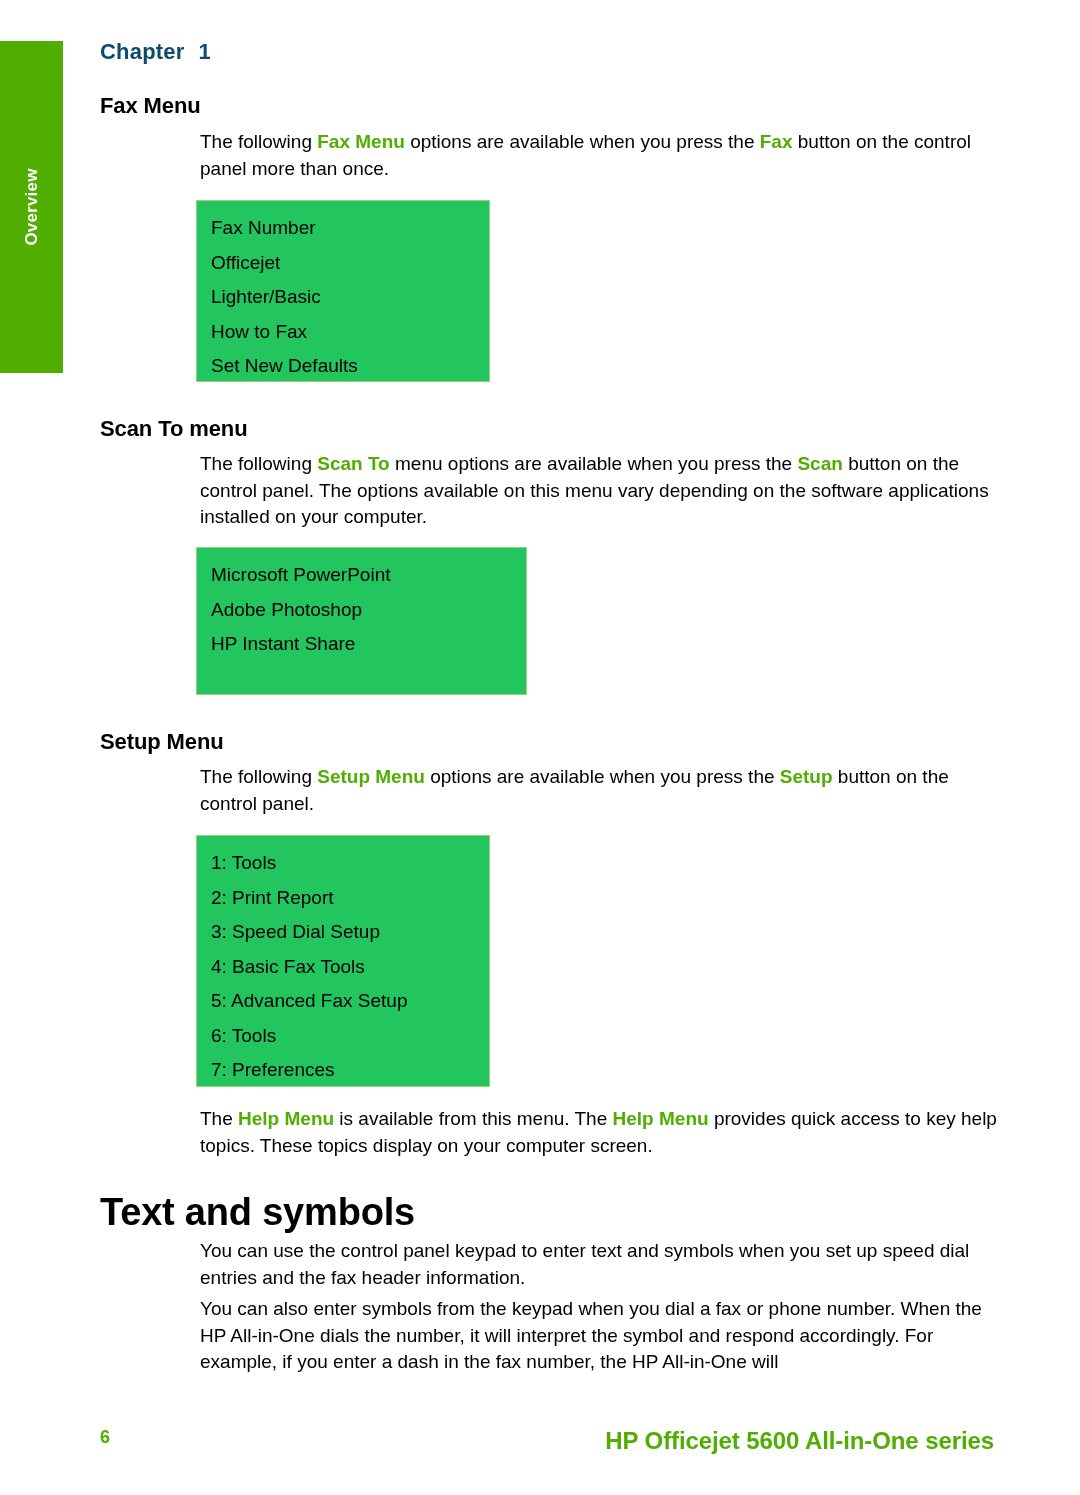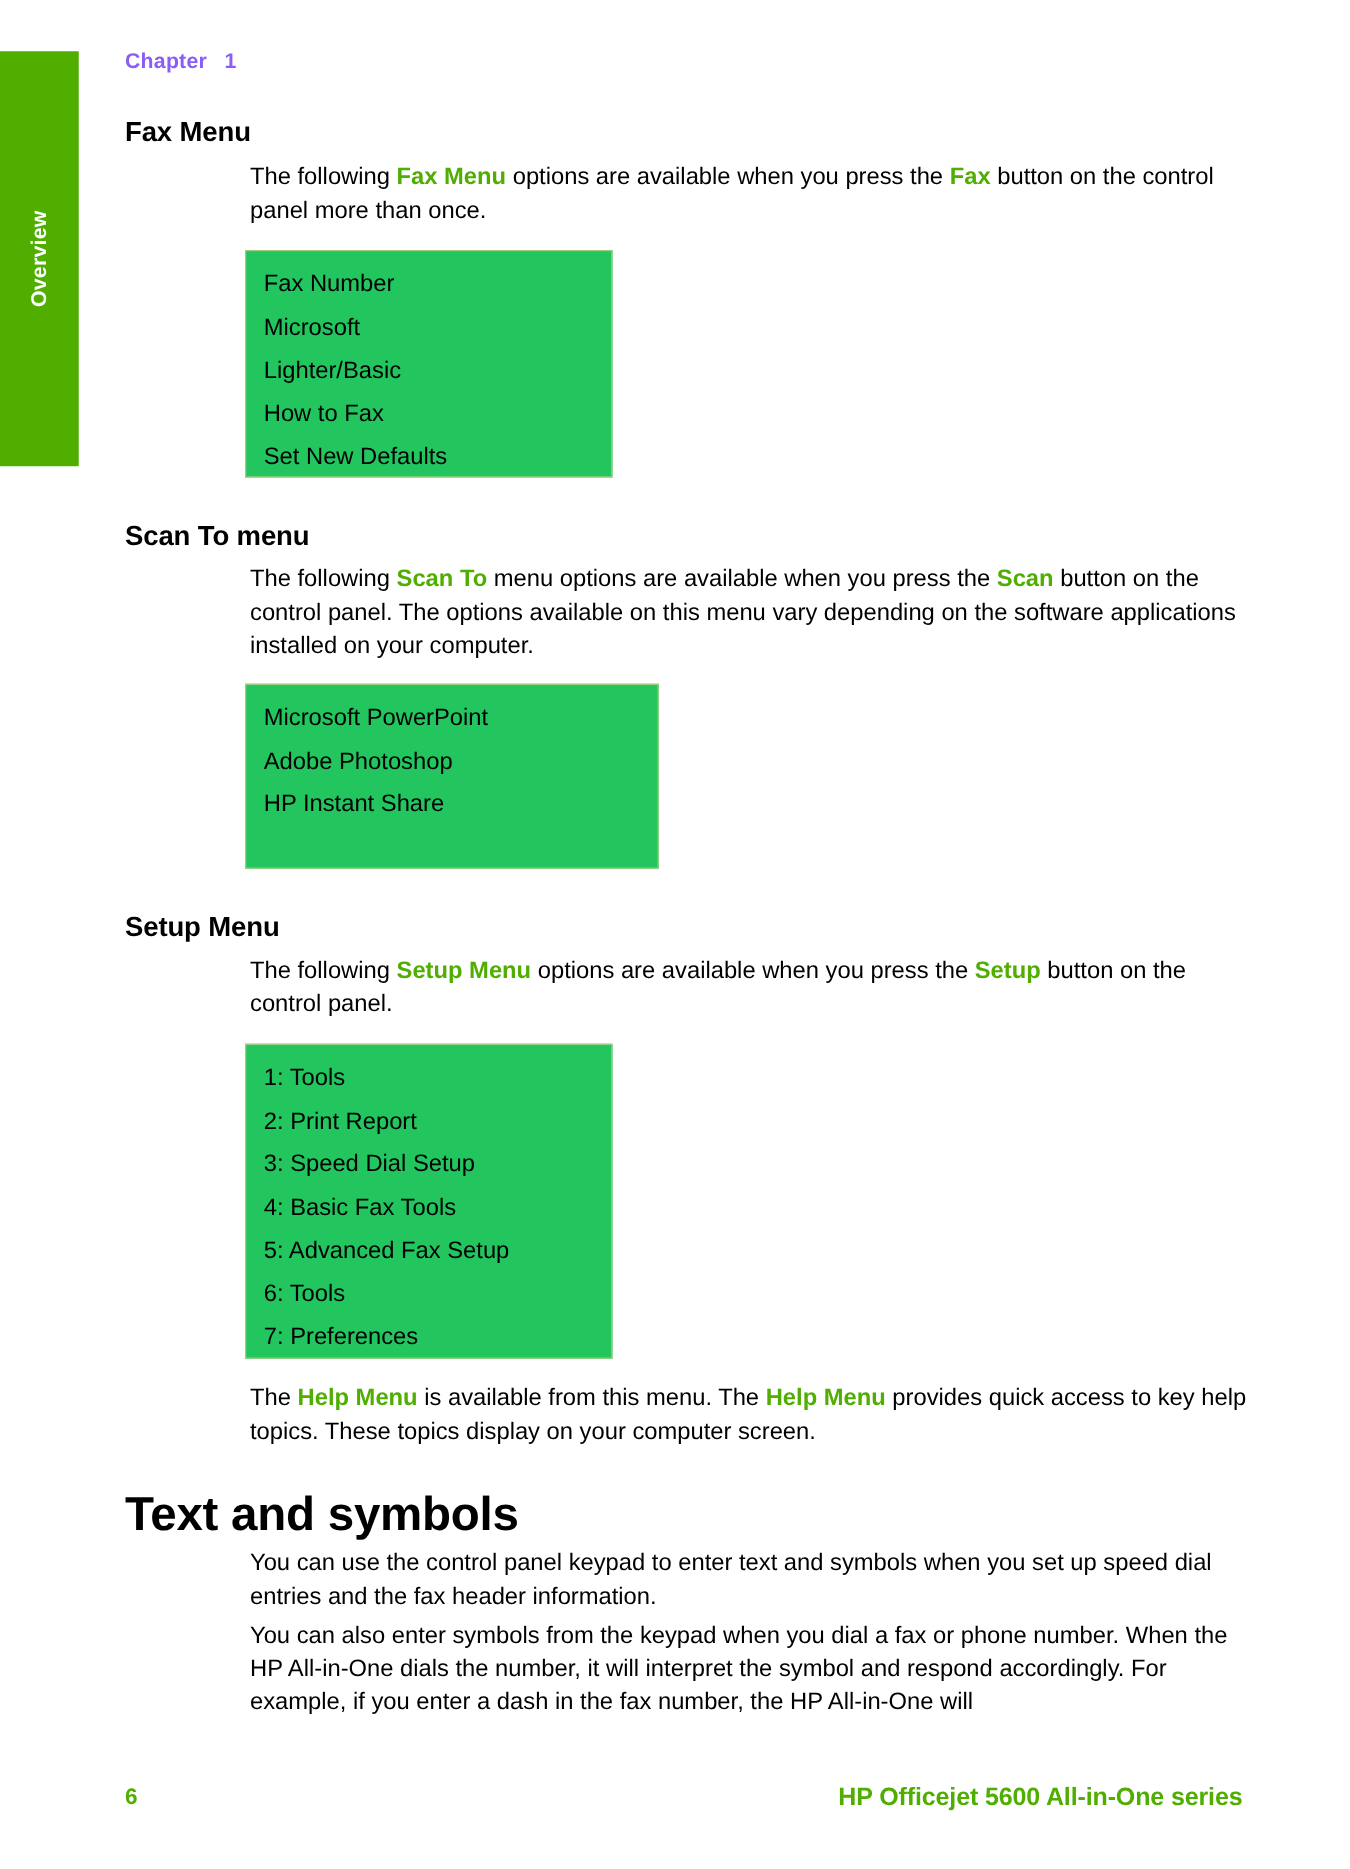--- a/index.html
+++ b/index.html
@@ -44,22 +44,22 @@
     left: 0;
     top: 0;
     width: 1080px;
     height: 1495px;
   }
 
   .chapter-label {
     position: absolute;
     left: 100px;
     top: 39px;
-    color: #8b5cf6;
-    font-size: 17px;
+    color: #0c4a6e;
+    font-size: 22px;
     font-weight: bold;
     letter-spacing: 0.2px;
   }
   .chapter-label .num {
     margin-left: 14px;
   }
 
   h2.section-heading {
     position: absolute;
     left: 100px;
@@ -123,21 +123,21 @@
     top: 0;
     color: #4FAE00;
     font-size: 18px;
     font-weight: bold;
   }
   .footer-product {
     position: absolute;
     right: 86px;
     top: 0;
     color: #4FAE00;
-    font-size: 20px;
+    font-size: 24px;
     font-weight: bold;
     letter-spacing: -0.1px;
     white-space: nowrap;
   }
 </style>
 </head>
 <body>
 
 <div class="page">
 
@@ -148,21 +148,21 @@
   <div class="chapter-label">
     <span>Chapter</span><span class="num">1</span>
   </div>
 
   <h2 class="section-heading" style="top:93px;">Fax Menu</h2>
 
   <p class="body" style="top:129px; width:790px;"><span>The following </span><span class="hl">Fax Menu</span><span> options are available when you press the </span><span class="hl">Fax</span><span> button on the control panel more than once.</span></p>
 
   <div class="menu-box" style="left:196px; top:200px; width:294px; height:182px;">
     <div class="menu-item">Fax Number</div>
-    <div class="menu-item">Microsoft</div>
+    <div class="menu-item">Officejet</div>
     <div class="menu-item">Lighter/Basic</div>
     <div class="menu-item">How to Fax</div>
     <div class="menu-item">Set New Defaults</div>
   </div>
 
   <h2 class="section-heading" style="top:416px;">Scan To menu</h2>
 
   <p class="body" style="top:451px; width:790px;"><span>The following </span><span class="hl">Scan To</span><span> menu options are available when you press the </span><span class="hl">Scan</span><span> button on the control panel. The options available on this menu vary depending on the software applications installed on your computer.</span></p>
 
   <div class="menu-box" style="left:196px; top:547px; width:331px; height:148px;">

